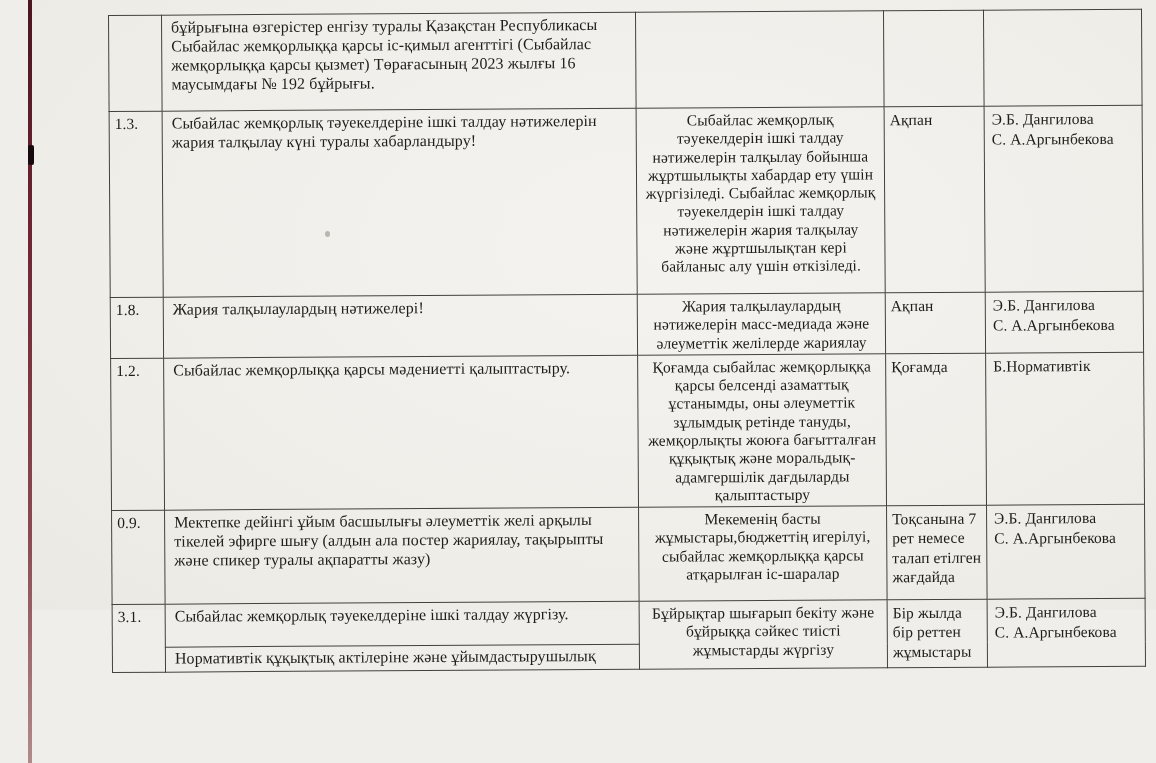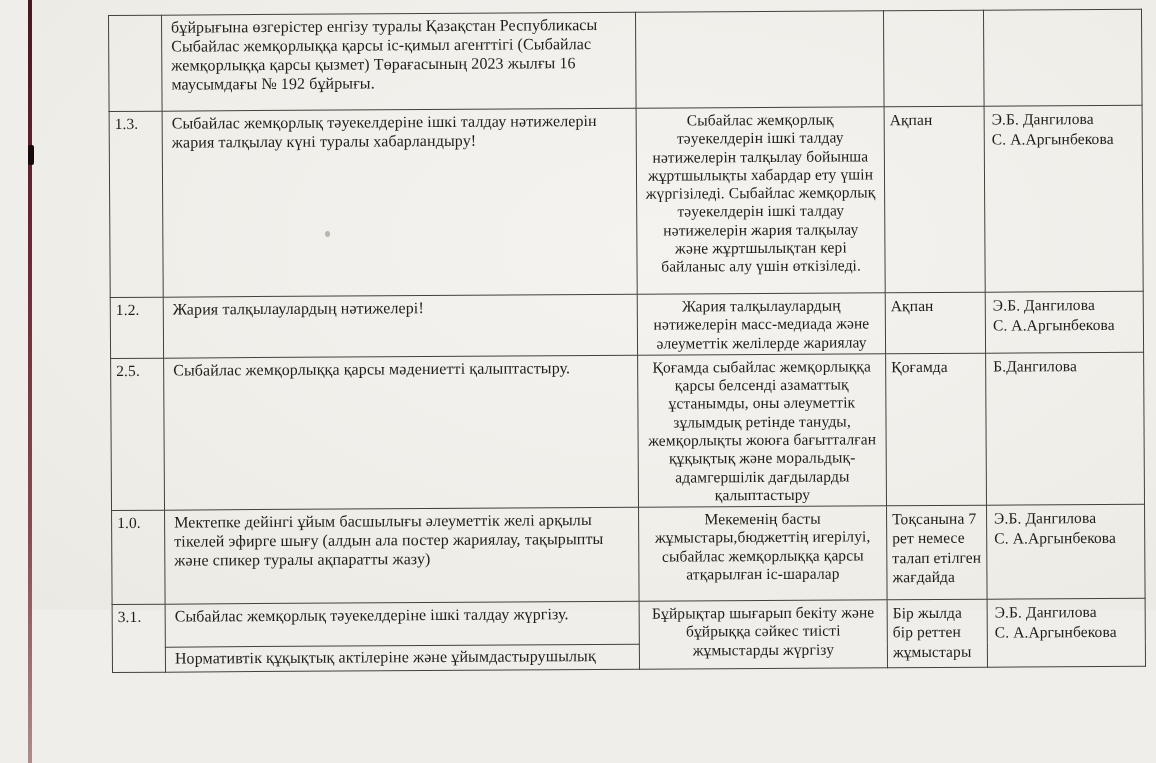--- a/index.html
+++ b/index.html
@@ -116,42 +116,42 @@
         <td class="act">Сыбайлас жемқорлық тәуекелдеріне ішкі талдау нәтижелерін жария талқылау күні туралы хабарландыру!</td>
         <td class="desc">Сыбайлас жемқорлық тәуекелдерін ішкі талдау нәтижелерін талқылау бойынша жұртшылықты хабардар ету үшін жүргізіледі. Сыбайлас жемқорлық тәуекелдерін ішкі талдау нәтижелерін жария талқылау және жұртшылықтан кері байланыс алу үшін өткізіледі.</td>
         <td class="term">Ақпан</td>
         <td class="resp">
           <div>Э.Б. Дангилова</div>
           <div>С. А.Аргынбекова</div>
         </td>
       </tr>
 
       <tr class="r14">
-        <td class="num">1.2.</td>
+        <td class="num">1.8.</td>
         <td class="act">Жария талқылаулардың нәтижелері!</td>
         <td class="desc">Жария талқылаулардың нәтижелерін масс-медиада және әлеуметтік желілерде жариялау</td>
         <td class="term">Ақпан</td>
         <td class="resp">
           <div>Э.Б. Дангилова</div>
           <div>С. А.Аргынбекова</div>
         </td>
       </tr>
 
       <tr class="r15">
-        <td class="num">2.5.</td>
+        <td class="num">1.2.</td>
         <td class="act">Сыбайлас жемқорлыққа қарсы мәдениетті қалыптастыру.</td>
         <td class="desc">Қоғамда сыбайлас жемқорлыққа қарсы белсенді азаматтық ұстанымды, оны әлеуметтік зұлымдық ретінде тануды, жемқорлықты жоюға бағытталған құқықтық және моральдық-адамгершілік дағдыларды қалыптастыру</td>
         <td class="term">Қоғамда</td>
         <td class="resp">
-          <div>Б.Дангилова</div>
+          <div>Б.Нормативтік</div>
         </td>
       </tr>
 
       <tr class="r16">
-        <td class="num">1.0.</td>
+        <td class="num">0.9.</td>
         <td class="act">Мектепке дейінгі ұйым  басшылығы  әлеуметтік желі арқылы тікелей эфирге шығу (алдын ала постер жариялау, тақырыпты және спикер туралы ақпаратты жазу)</td>
         <td class="desc">Мекеменің басты жұмыстары,бюджеттің игерілуі, сыбайлас жемқорлыққа қарсы атқарылған іс-шаралар</td>
         <td class="term">Тоқсанына 7 рет немесе талап етілген жағдайда</td>
         <td class="resp">
           <div>Э.Б. Дангилова</div>
           <div>С. А.Аргынбекова</div>
         </td>
       </tr>
 
       <tr class="r17a">

